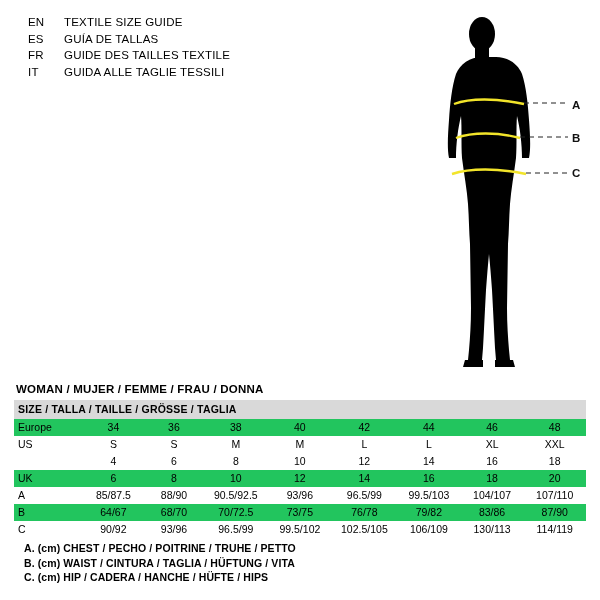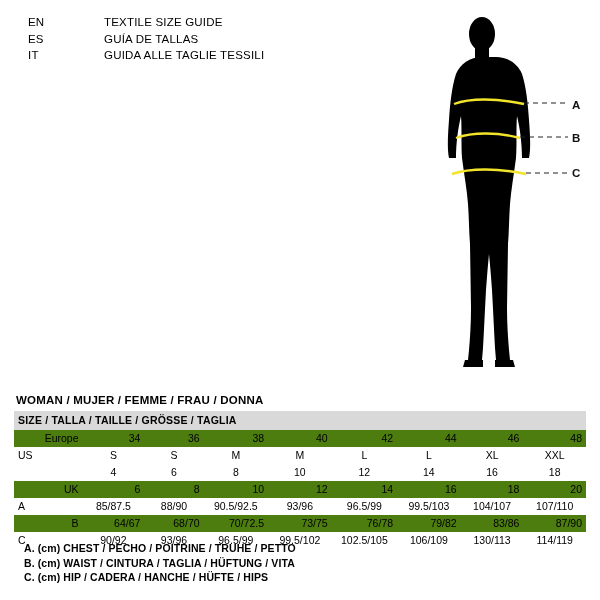--- a/index.html
+++ b/index.html
@@ -34,21 +34,20 @@
     line-height: 16.5px;
     letter-spacing: 0.2px;
   }
   .lang-code {
     width: 36px;
     flex: 0 0 36px;
     padding-left: 10px;
   }
   .lang-text {
     flex: 1 1 auto;
-    margin-left: 40px;
   }
 
   
   .figure {
     position: absolute;
     left: 420px;
     top: 8px;
     width: 170px;
     height: 360px;
   }
@@ -69,41 +68,41 @@
   .table-wrap {
     position: absolute;
     left: 14px;
     top: 383px;
     width: 572px;
   }
   .woman-title {
     font-size: 11.5px;
     font-weight: bold;
     letter-spacing: 0.2px;
-    margin: 11px 0 5px 2px;
+    margin: 0 0 5px 2px;
   }
   table.size {
     border-collapse: collapse;
     width: 572px;
     font-size: 10.5px;
   }
   table.size td {
     padding: 2px 4px;
     line-height: 13px;
     white-space: nowrap;
   }
   tr.hdr td {
     background: #d9d9d9;
     font-weight: bold;
     font-size: 10.5px;
     letter-spacing: 0.2px;
     padding-top: 3px;
     padding-bottom: 3px;
   }
-  tr.shaded td { background: #4d7c0f; text-align: right; }
+  tr.shaded td { background: #22c55e; }
   tr.plain td { background: #ffffff; }
   td.rowlabel {
     width: 72px;
     padding-left: 6px;
   }
   td.val {
     text-align: center;
     width: 62px;
   }
 
@@ -127,20 +126,24 @@
 <div class="page">
 
   <div class="langs">
     <div class="lang-row">
       <span class="lang-code">EN</span>
       <span class="lang-text">TEXTILE SIZE GUIDE</span>
     </div>
     <div class="lang-row">
       <span class="lang-code">ES</span>
       <span class="lang-text">GUÍA DE TALLAS</span>
+    </div>
+    <div class="lang-row">
+      <span class="lang-code">FR</span>
+      <span class="lang-text">GUIDE DES TAILLES TEXTILE</span>
     </div>
     <div class="lang-row">
       <span class="lang-code">IT</span>
       <span class="lang-text">GUIDA ALLE TAGLIE TESSILI</span>
     </div>
   </div>
 
   <div class="figure">
     <svg width="170" height="362" viewBox="0 0 170 362">
       <g fill="#000000">

